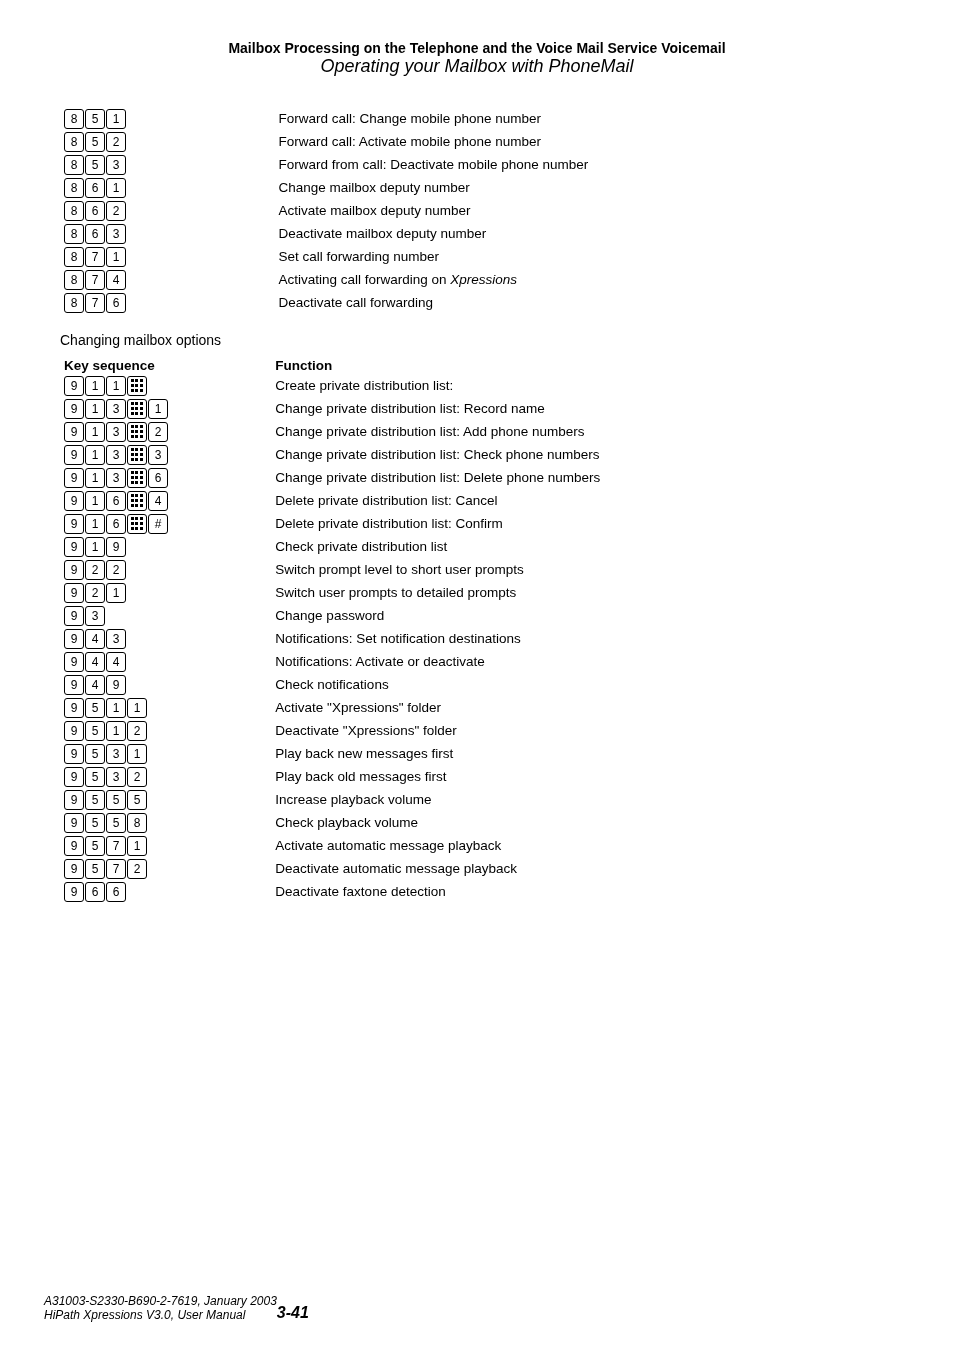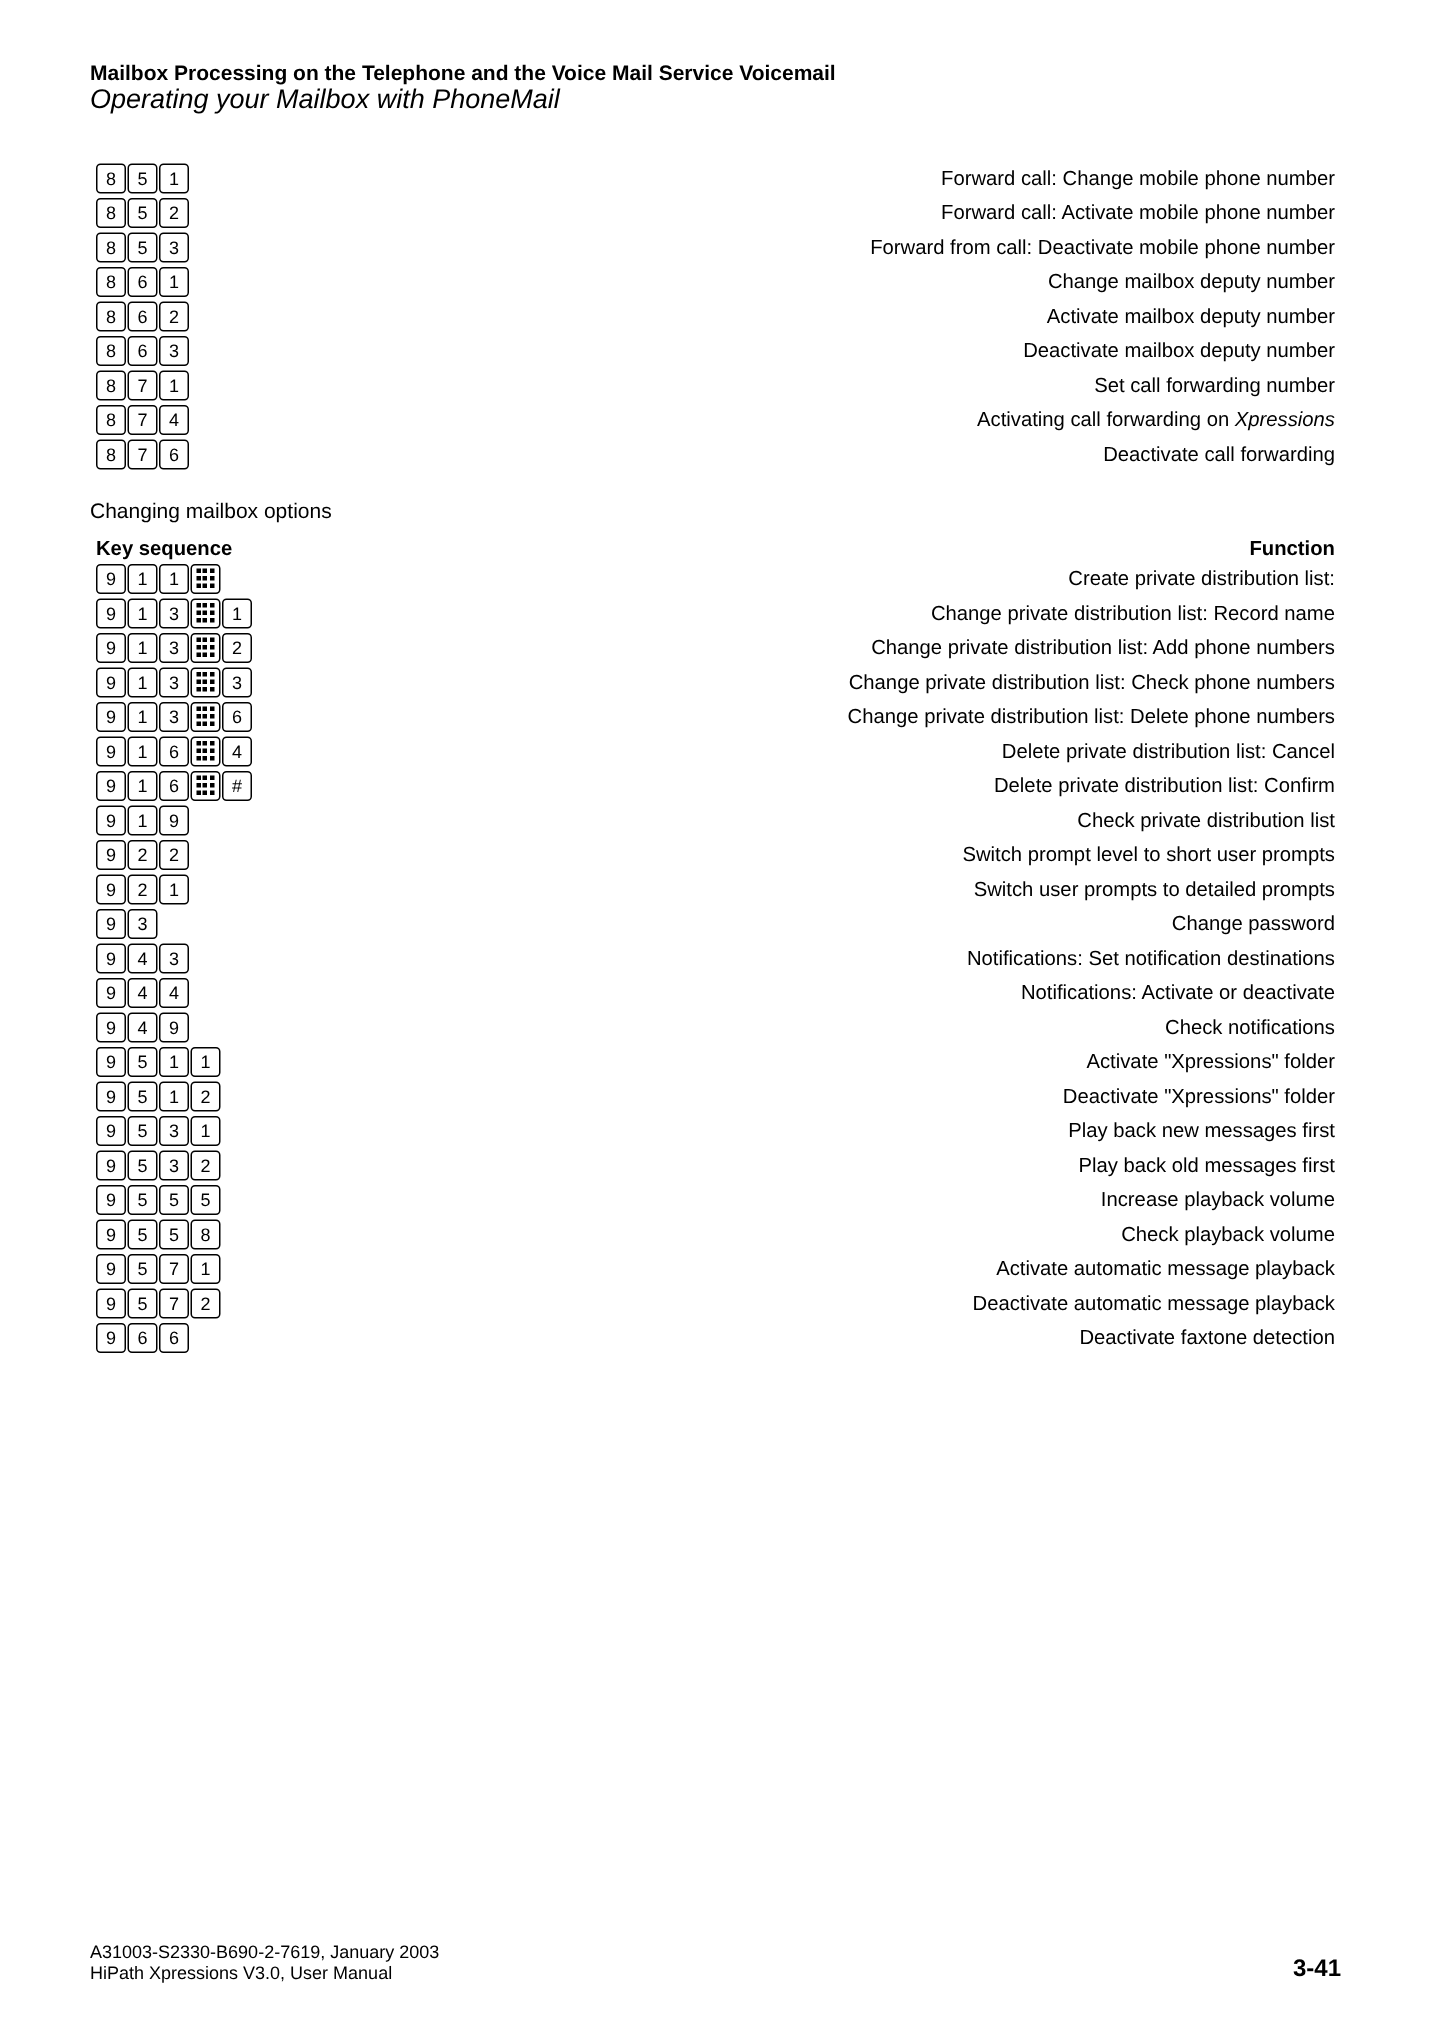--- a/index.html
+++ b/index.html
@@ -6,21 +6,21 @@
     body {
       font-family: Arial, Helvetica, sans-serif;
       font-size: 13.5px;
       background: #fff;
       color: #000;
       width: 954px;
       min-height: 1352px;
       padding: 40px 60px 40px 60px;
     }
     .page-header {
-      text-align: left;
+      text-align: center;
       margin-bottom: 30px;
     }
     .page-header .title {
       font-weight: bold;
       font-size: 14px;
     }
     .page-header .subtitle {
       font-style: italic;
       font-size: 18px;
     }
@@ -72,41 +72,40 @@
     .section-table td {
       padding: 1.5px 4px;
       vertical-align: middle;
     }
     .keys-col {
       white-space: nowrap;
       min-width: 110px;
     }
     .func-col {
       padding-left: 16px;
-      text-align: right;
     }
     .section-heading {
       font-weight: normal;
       font-size: 14px;
       margin: 18px 0 8px 0;
     }
     .col-header {
       font-weight: bold;
       font-size: 13.5px;
       padding-bottom: 4px;
     }
     .page-footer {
       position: absolute;
       bottom: 30px;
-      left: 60px;
+      left: 44px;
       right: 60px;
       display: flex;
-      justify-content: space-between;
       align-items: flex-end;
       font-size: 12px;
+      font-style: italic;
     }
     .footer-right {
       font-weight: bold;
       font-size: 16px;
       margin-top: 39px;
     }
   </style>
 </head>
 <body>
 

